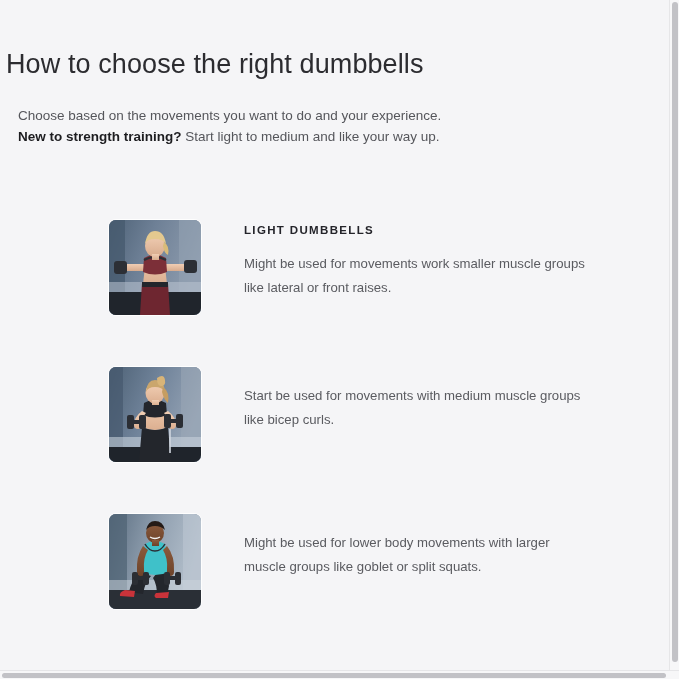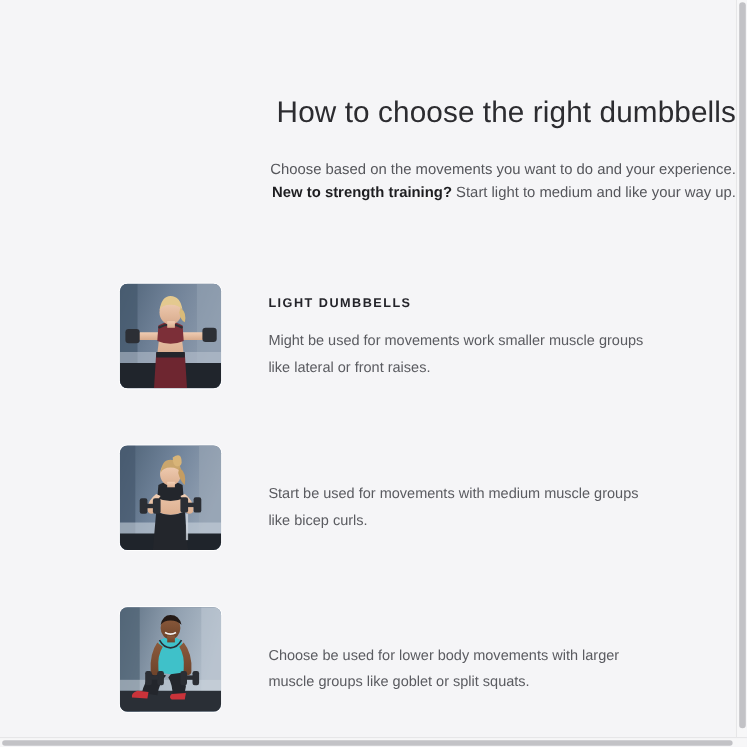--- a/index.html
+++ b/index.html
@@ -23,56 +23,55 @@
     width: 669px;
     height: 670px;
     background: #f5f5f7;
     box-sizing: border-box;
     overflow: hidden;
   }
 
   
   .hero {
     padding-top: 47px;
-    text-align: right;
-    margin-top: 38px;
+    text-align: left;
   }
   .hero-title {
     font-size: 27px;
     font-weight: 300;
     color: #2c2c30;
     letter-spacing: 0.1px;
     line-height: 34px;
     margin: 0;
     padding-left: 6px;
   }
   .hero-sub {
     margin: 0;
     padding-top: 24px;
     font-size: 13.5px;
     line-height: 21px;
     color: #55565b;
     font-weight: 400;
-    padding-left: 6px;
+    padding-left: 18px;
   }
   .hero-sub .lead {
     color: #1d1d20;
     font-weight: 700;
   }
 
   
   .feature-list {
     margin: 0;
     padding: 0;
     list-style: none;
     margin-top: 73px;
   }
   .feature-row {
     display: flex;
-    align-items: center;
+    align-items: flex-start;
     padding-left: 109px;
     margin-bottom: 52px;
   }
   .thumb {
     width: 92px;
     height: 95px;
     flex: 0 0 92px;
     border-radius: 7px;
     overflow: hidden;
     position: relative;
@@ -298,21 +297,21 @@
             <rect x="60" y="62" width="7" height="4"></rect>
           </g>
 
           <ellipse cx="46" cy="19" rx="9" ry="10" fill="url(#skin3)"></ellipse>
           <path d="M37 16 q2 -9 9 -9 q8 0 10 9 q-4 -4 -10 -4 q-6 0 -9 4 z" fill="#241a16"></path>
           <rect x="43" y="26" width="7" height="6" fill="url(#skin3)"></rect>
           <path d="M41 23 q5 3 10 0" stroke="#f2f2f2" stroke-width="1.4" fill="none"></path>
         </svg>
       </div>
       <div class="feature-text">
-        <p class="feature-desc">Choose be used for lower body movements with larger muscle groups like goblet or split squats.</p>
+        <p class="feature-desc">Might be used for lower body movements with larger muscle groups like goblet or split squats.</p>
       </div>
     </li>
 
   </ul>
 </div>
 
 <div id="vscroll">
   <div id="vthumb"></div>
 </div>
 <div id="hscroll">

